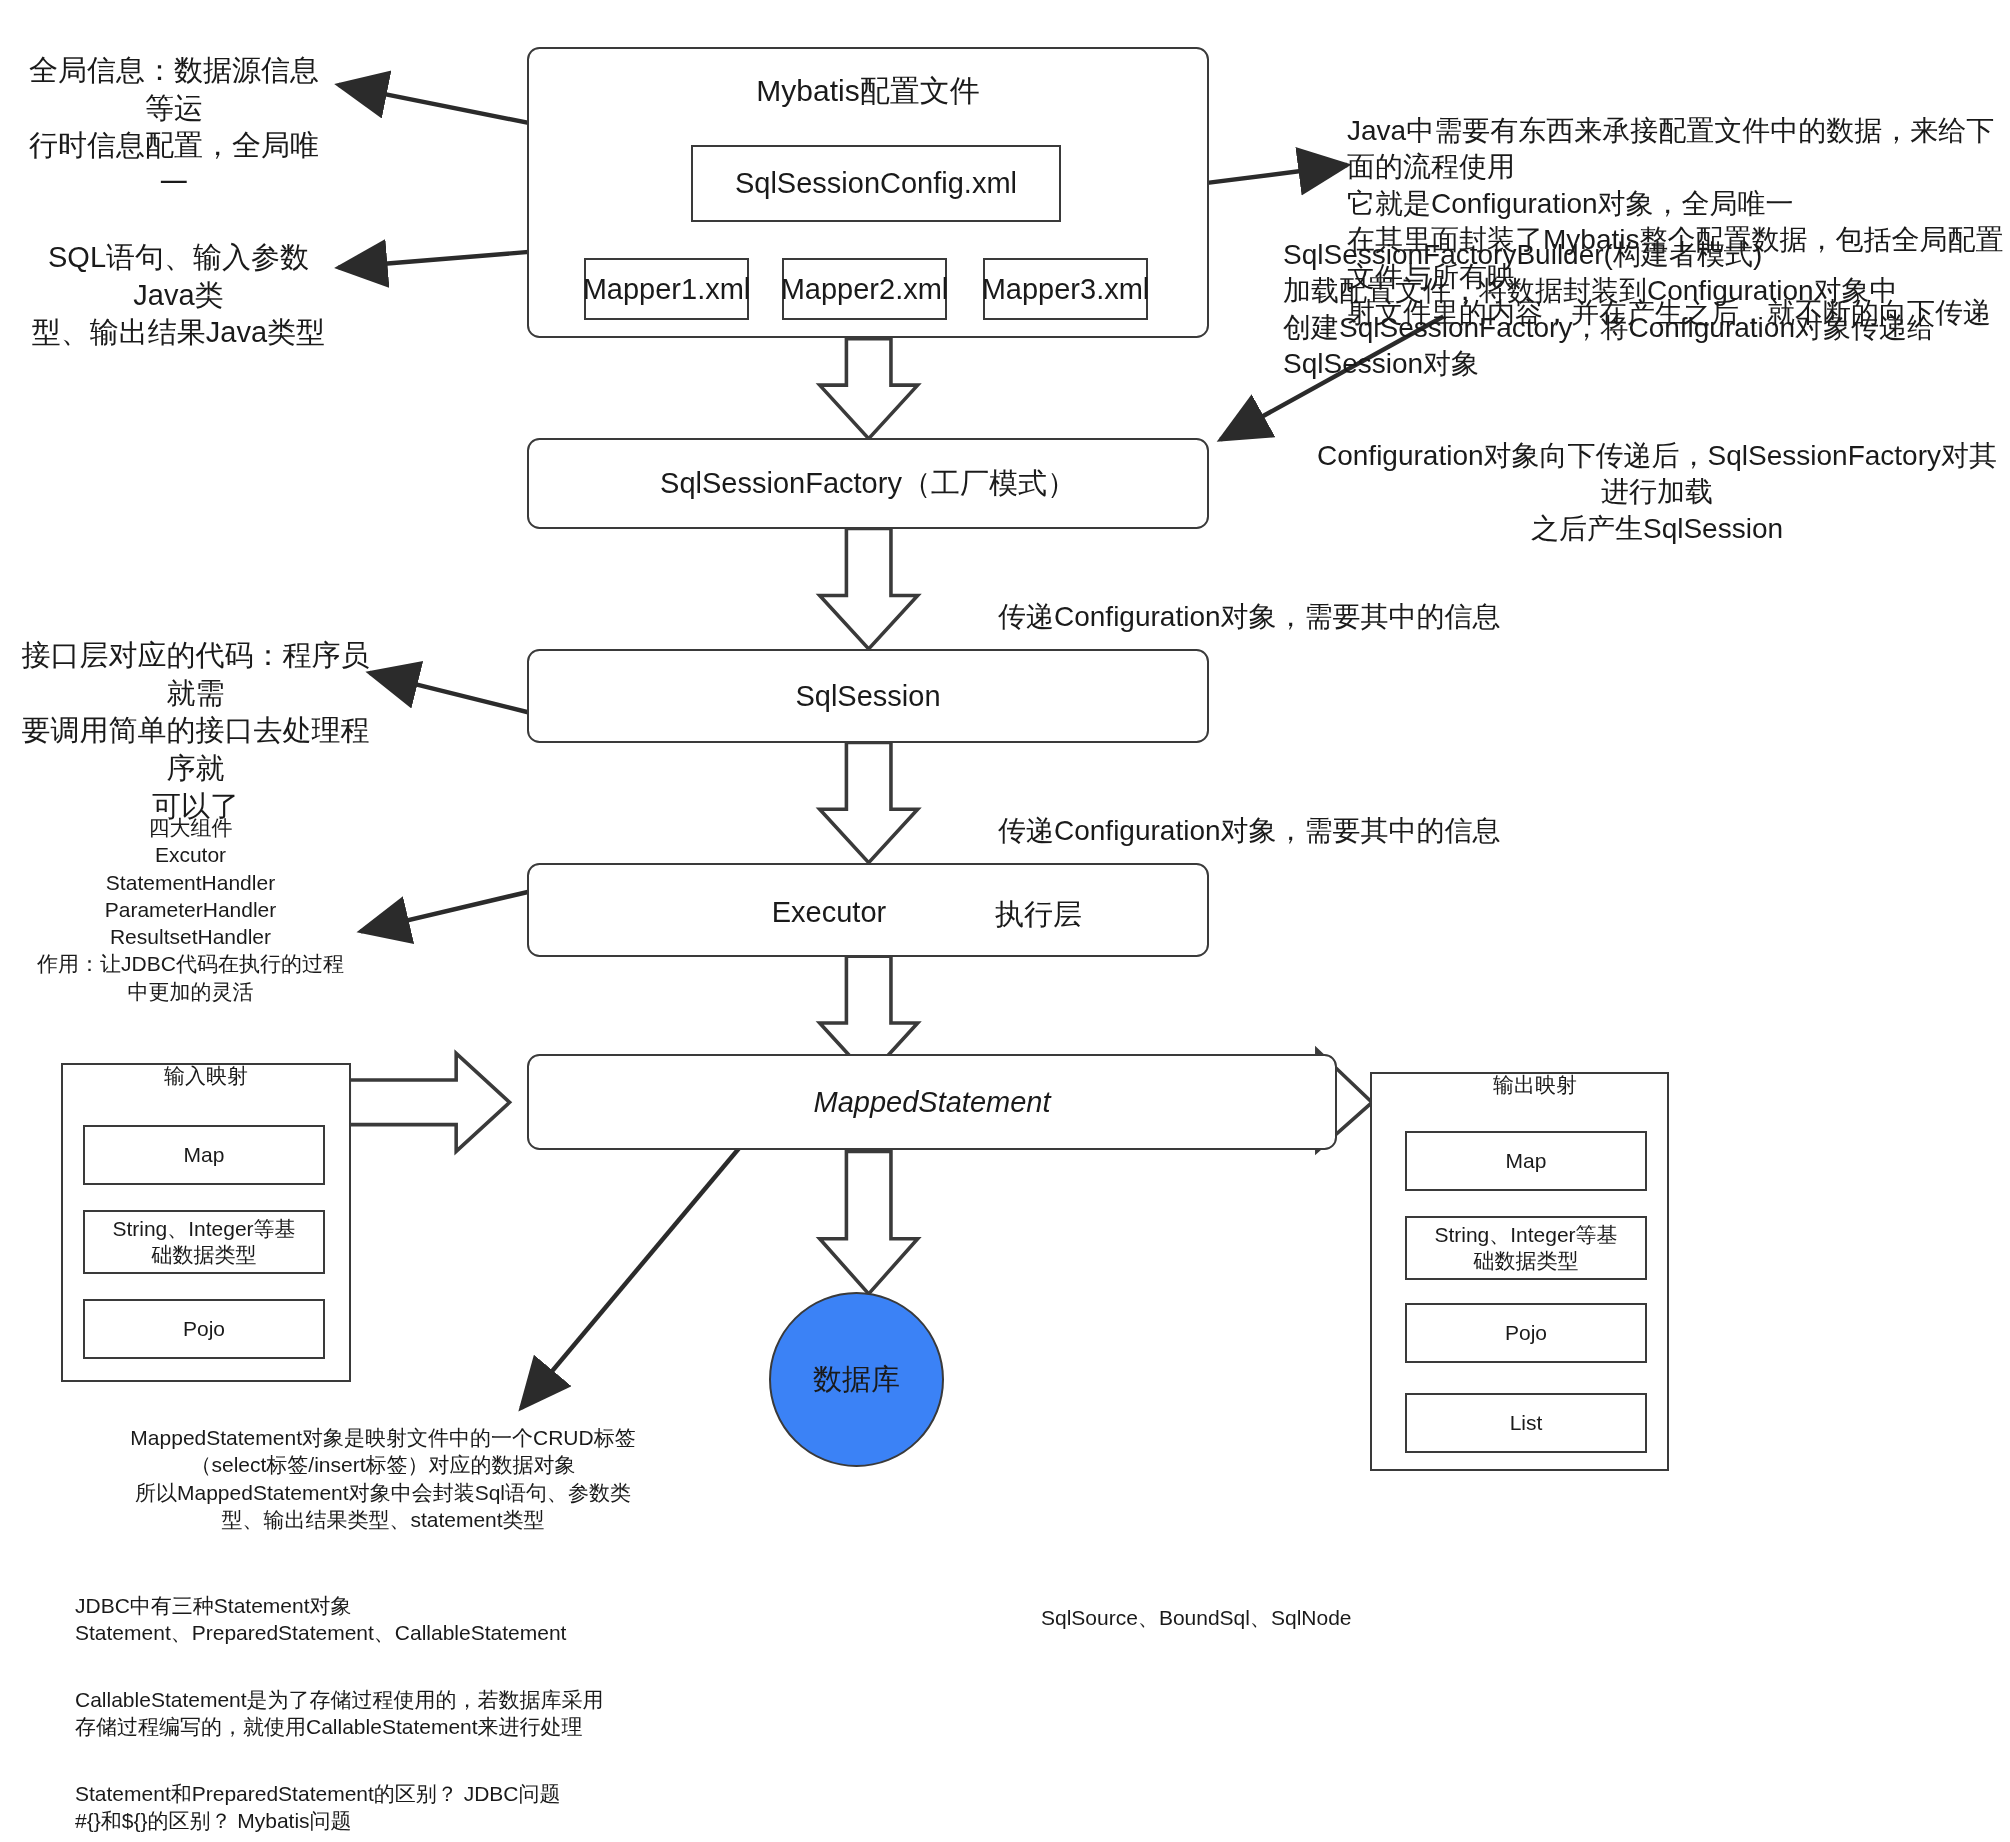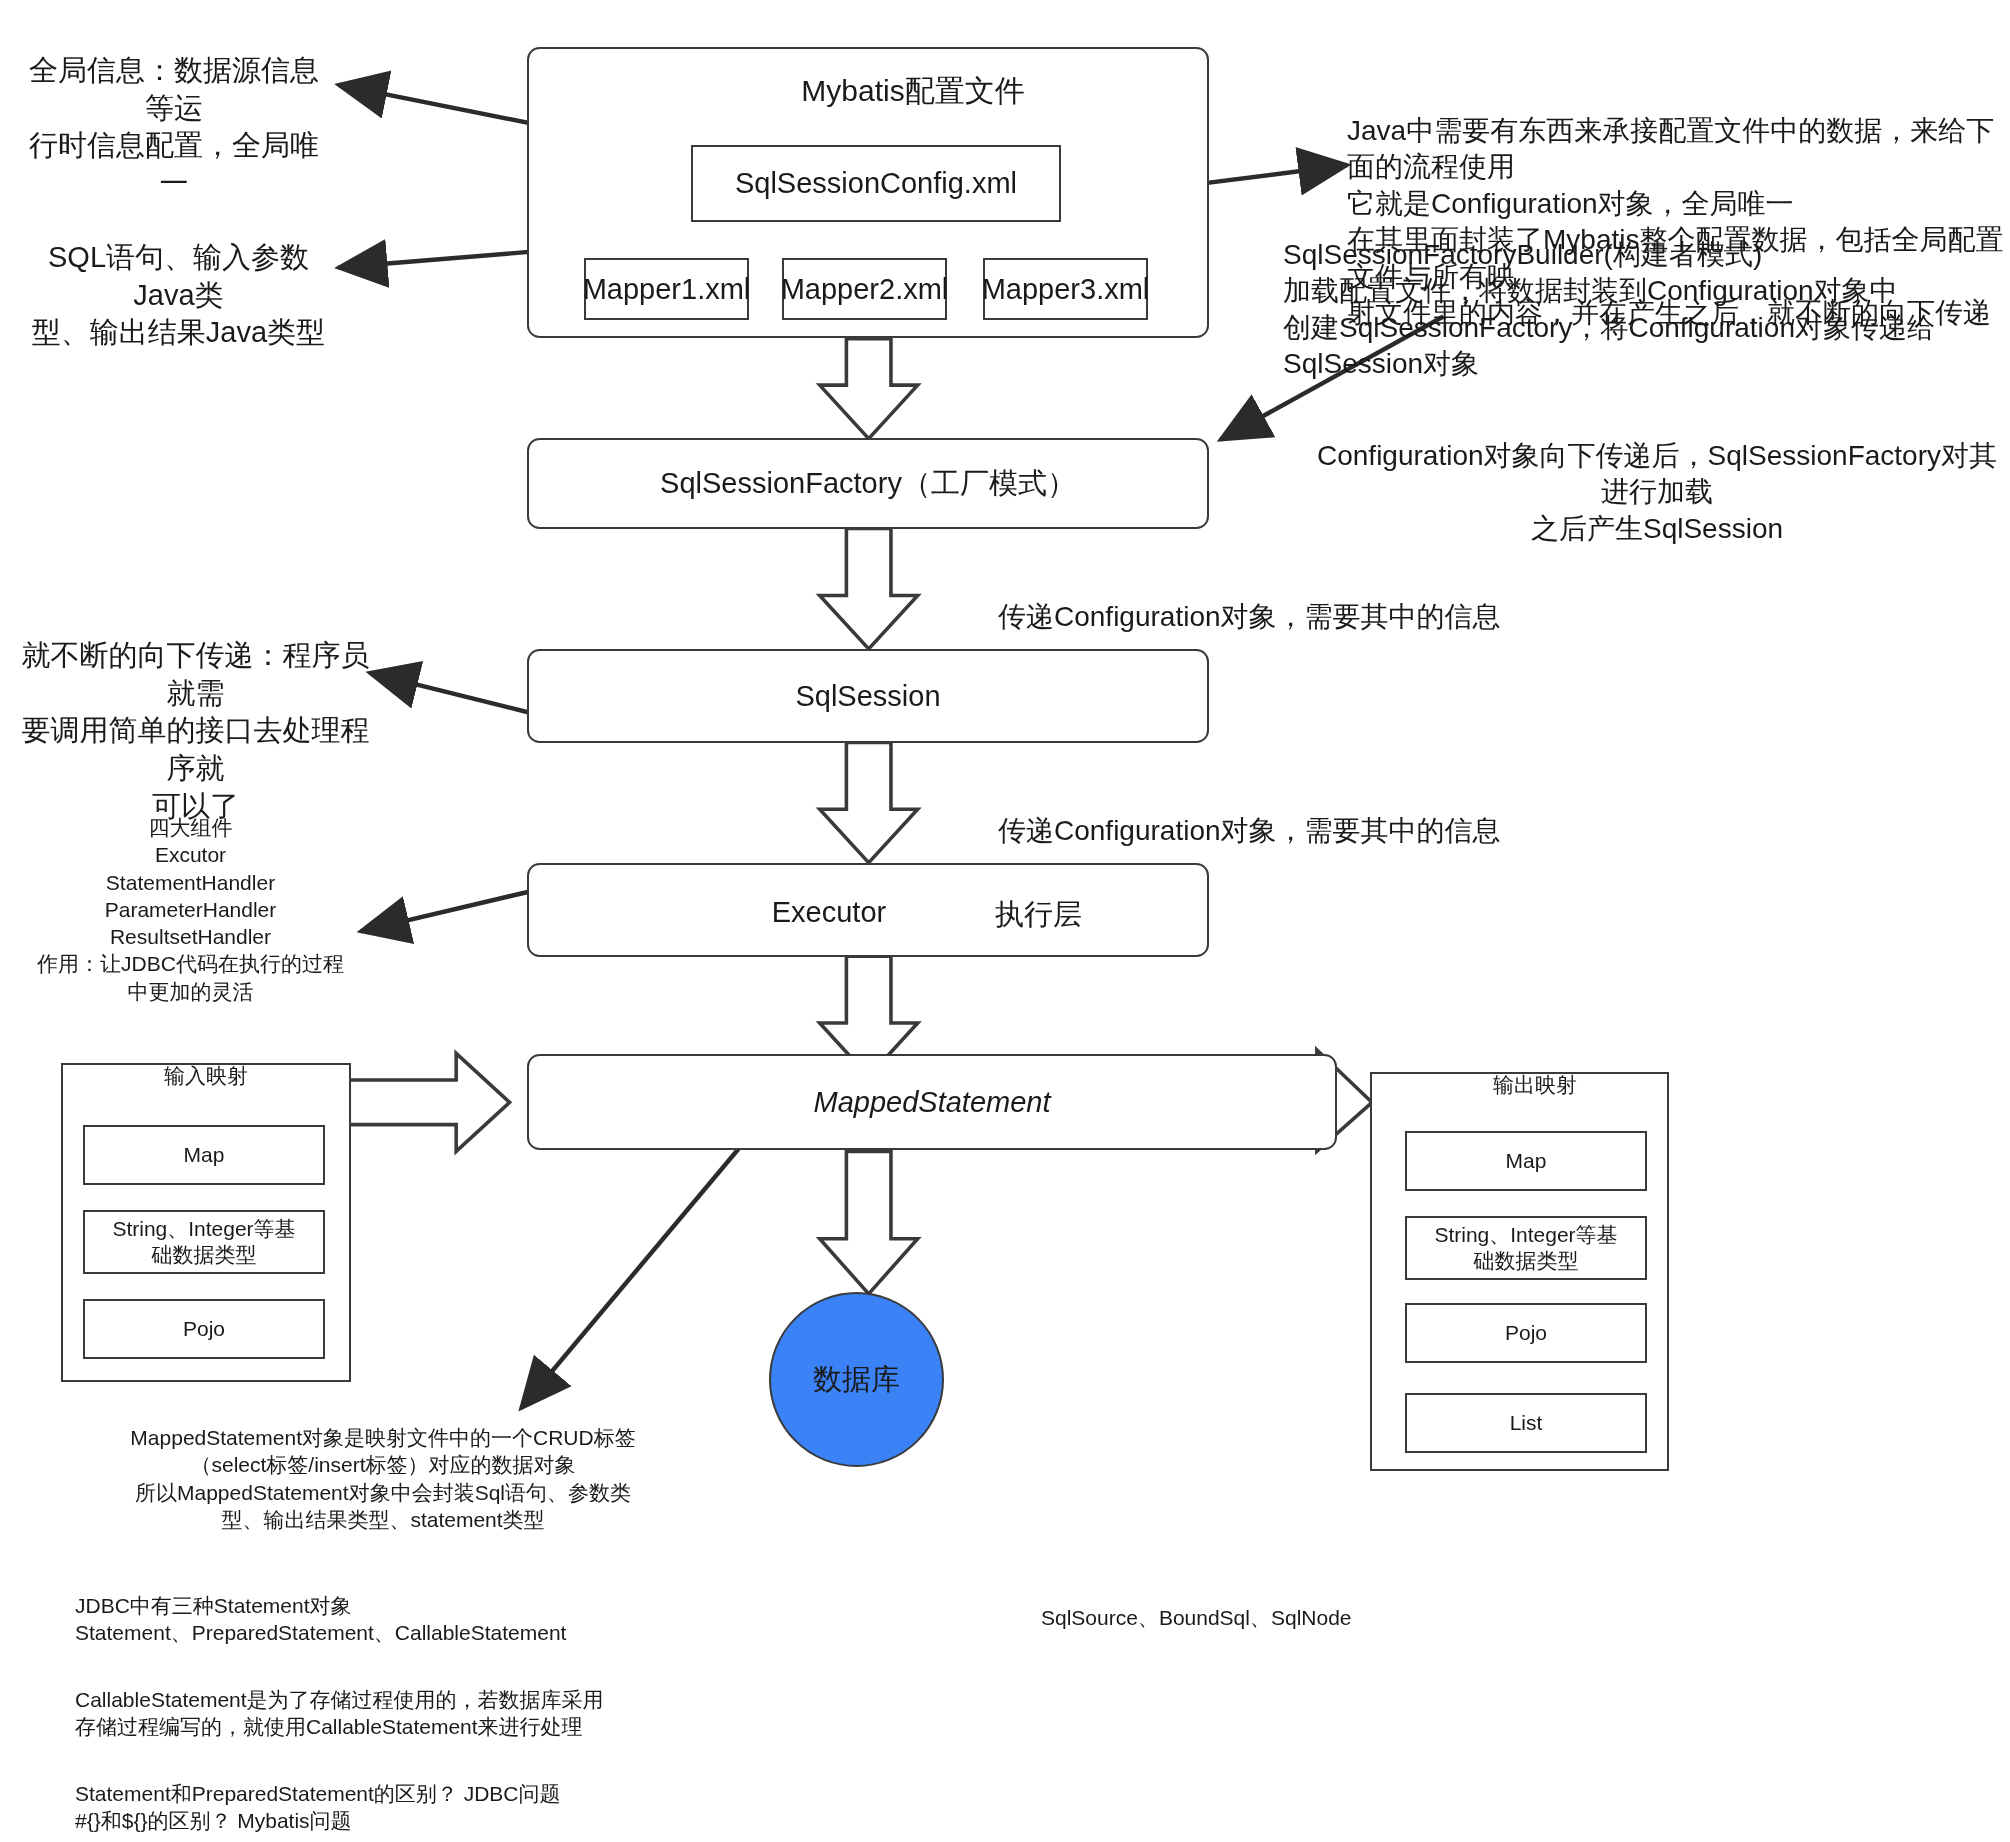--- a/index.html
+++ b/index.html
@@ -107,21 +107,21 @@
     <g fill="#ffffff" stroke="#3a3a3a" stroke-width="4">
       <path d="M392,1212 L512,1212 L512,1182 L572,1237 L512,1292 L512,1262 L392,1262 Z"></path>
     </g>
 
     <g fill="#ffffff" stroke="#3a3a3a" stroke-width="4">
       <path d="M1357,1212 L1478,1212 L1478,1178 L1540,1237 L1478,1292 L1478,1262 L1357,1262 Z"></path>
     </g>
   </svg>
 
   <div class="box rbox" style="left:527px;top:47px;width:682px;height:291px;"></div>
-  <div class="lbl f34" style="left: 527px; top: 71px; width: 682px; white-space: pre-line; padding-left: 45px;">Mybatis配置文件</div>
+  <div class="lbl f34" style="left: 527px; top: 71px; width: 682px; white-space: pre-line;">Mybatis配置文件</div>
 
   <div class="box sbox ctr f33" style="left: 691px; top: 123px; width: 370px; height: 77px; white-space: pre-line;">SqlSessionConfig.xml</div>
 
   <div class="box sbox ctr f33" style="left: 584px; top: 236px; width: 165px; height: 62px; white-space: pre-line;">Mapper1.xml</div>
   <div class="box sbox ctr f33" style="left: 782px; top: 236px; width: 165px; height: 62px; white-space: pre-line;">Mapper2.xml</div>
   <div class="box sbox ctr f33" style="left: 983px; top: 236px; width: 165px; height: 62px; white-space: pre-line;">Mapper3.xml</div>
 
   <div class="box rbox ctr f33" style="left: 527px; top: 438px; width: 682px; height: 91px; white-space: pre-line;">SqlSessionFactory（工厂模式）</div>
 
   <div class="box rbox ctr f33" style="left: 527px; top: 649px; width: 682px; height: 94px; white-space: pre-line;">SqlSession</div>
@@ -164,21 +164,21 @@
 加载配置文件，将数据封装到Configuration对象中
 创建SqlSessionFactory，将Configuration对象传递给SqlSession对象</div>
 
   <div class="lbl f31" style="left: 1305px; top: 438px; width: 704px; white-space: pre-line;">Configuration对象向下传递后，SqlSessionFactory对其进行加载
 之后产生SqlSession</div>
 
   <div class="lbl left f31" style="left: 998px; top: 599px; width: 624px; white-space: pre-line;">传递Configuration对象，需要其中的信息</div>
 
   <div class="lbl left f31" style="left: 998px; top: 813px; width: 624px; white-space: pre-line;">传递Configuration对象，需要其中的信息</div>
 
-  <div class="lbl f33" style="left: 19.6px; top: 637px; width: 352px; white-space: pre-line;">就不断的向下传递：程序员就需
+  <div class="lbl f33" style="left: 19.6px; top: 637px; width: 352px; white-space: pre-line;">接口层对应的代码：程序员就需
 要调用简单的接口去处理程序就
 可以了</div>
 
   <div class="lbl f32" style="left: 16px; top: 814px; width: 349px; white-space: pre-line;">四大组件
 Excutor
 StatementHandler
 ParameterHandler
 ResultsetHandler
 作用：让JDBC代码在执行的过程
 中更加的灵活</div>

